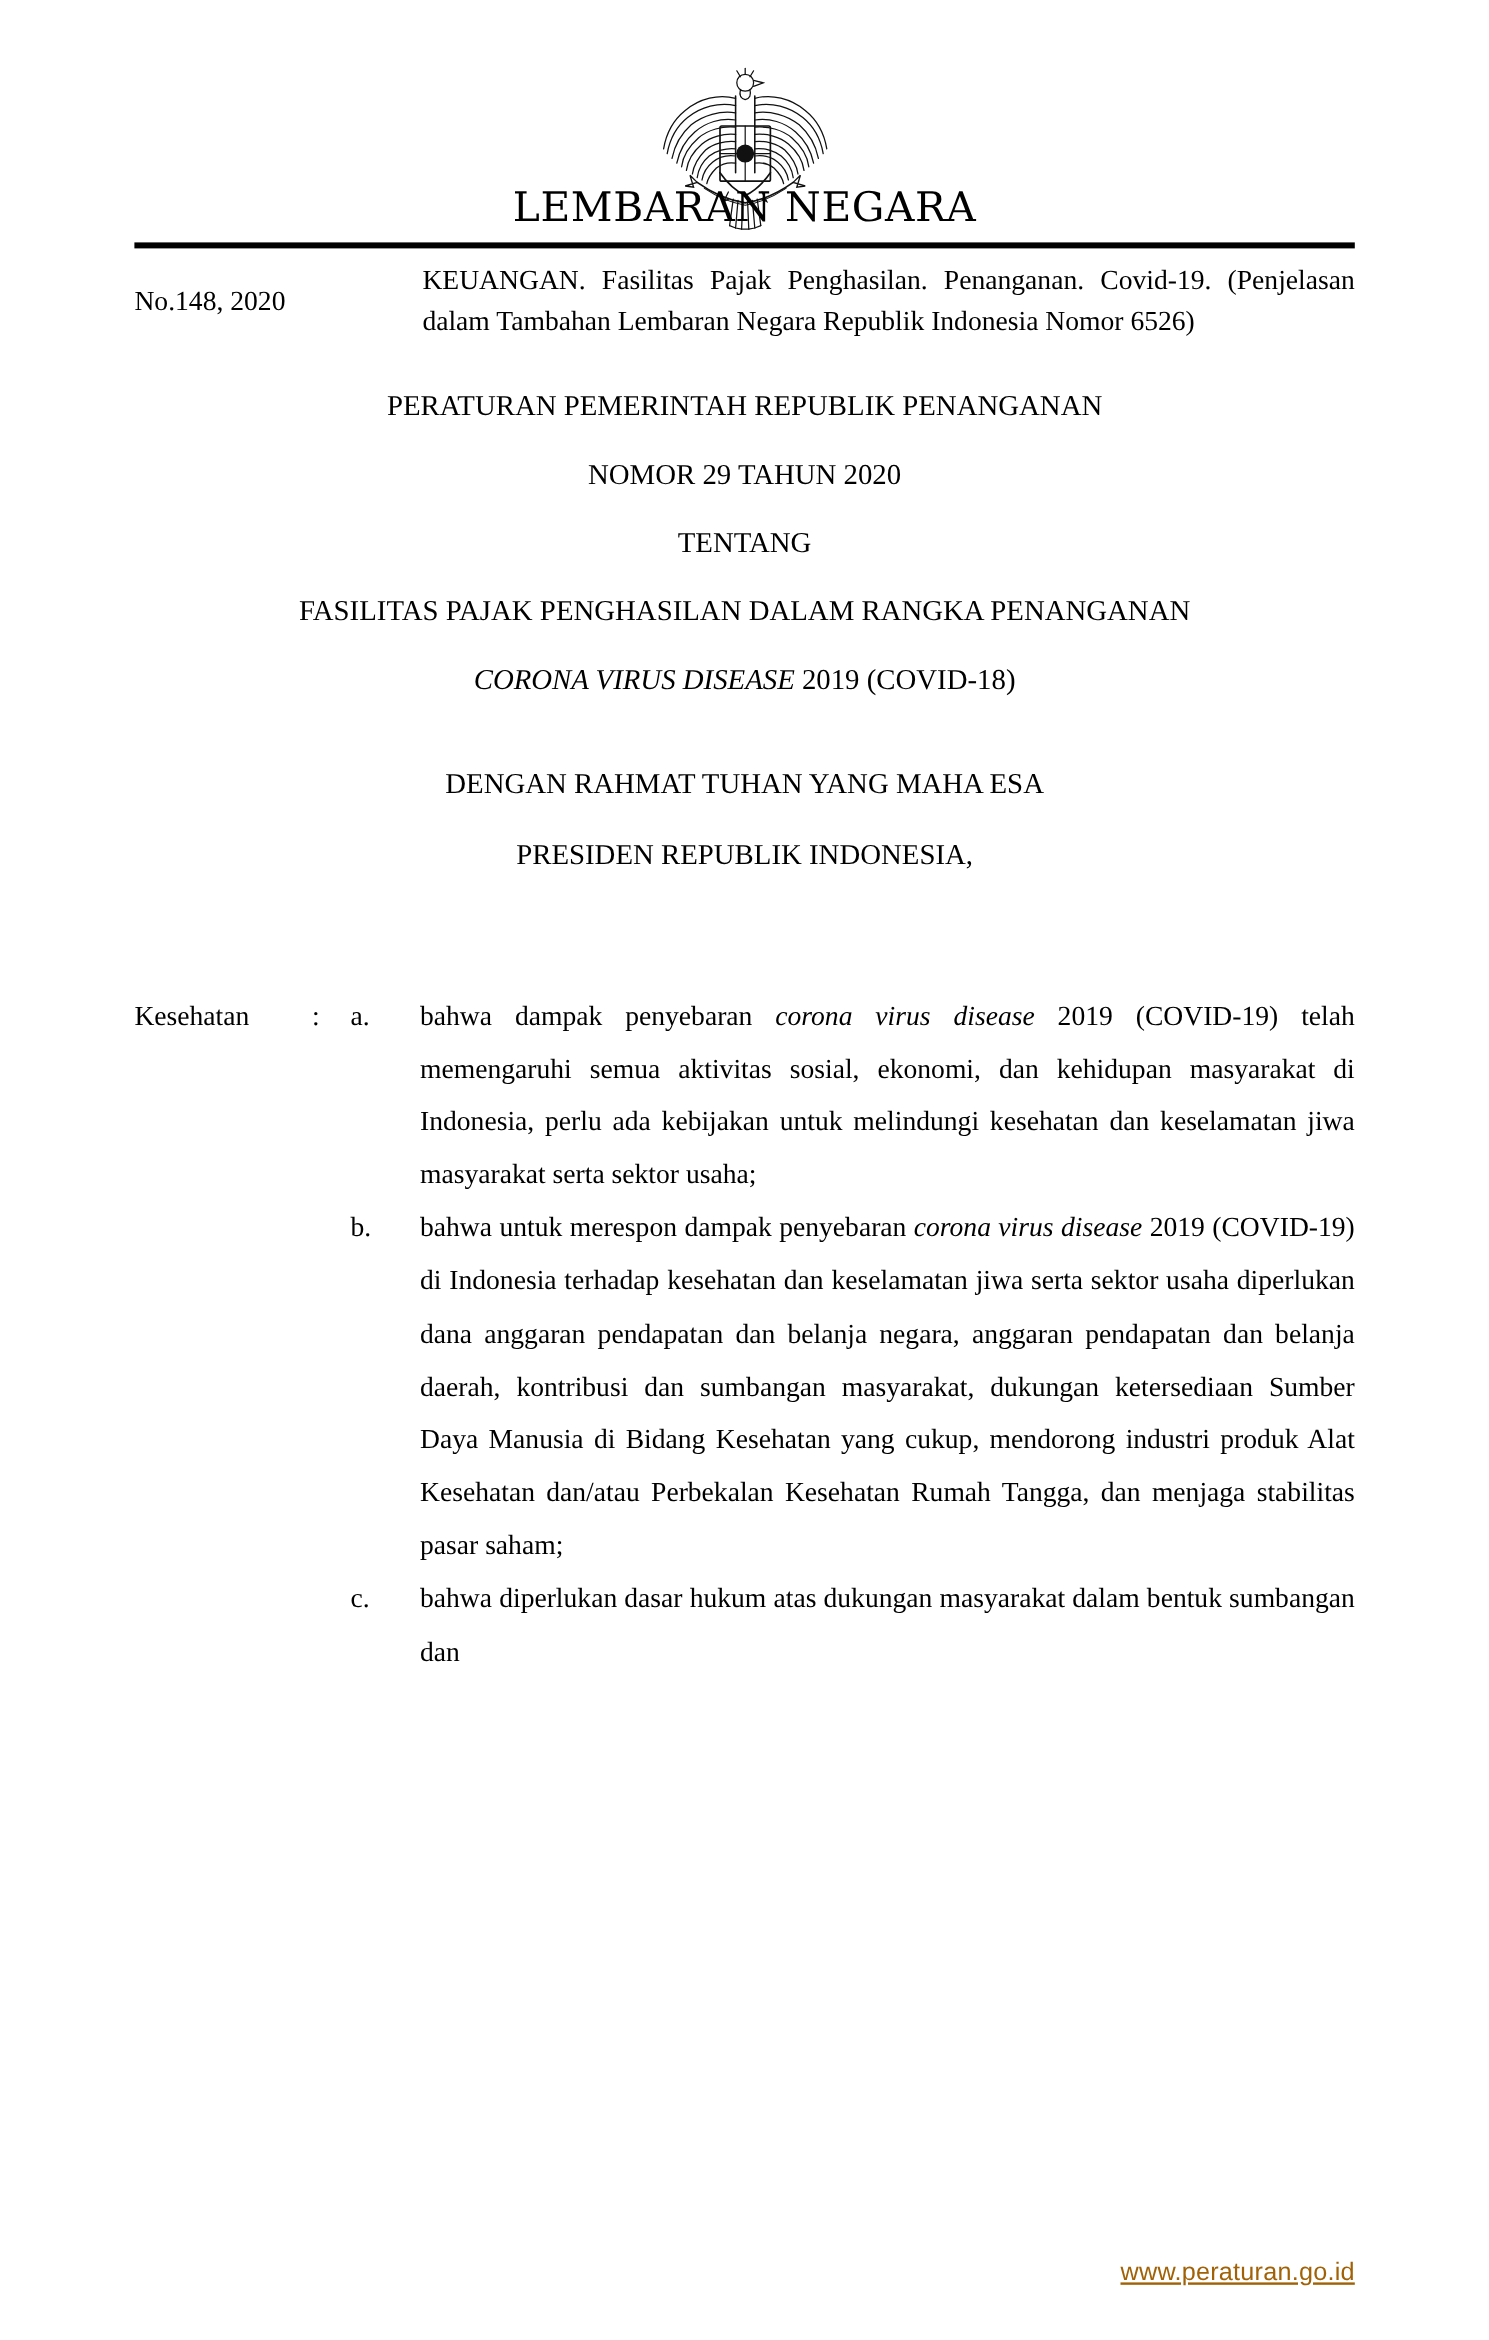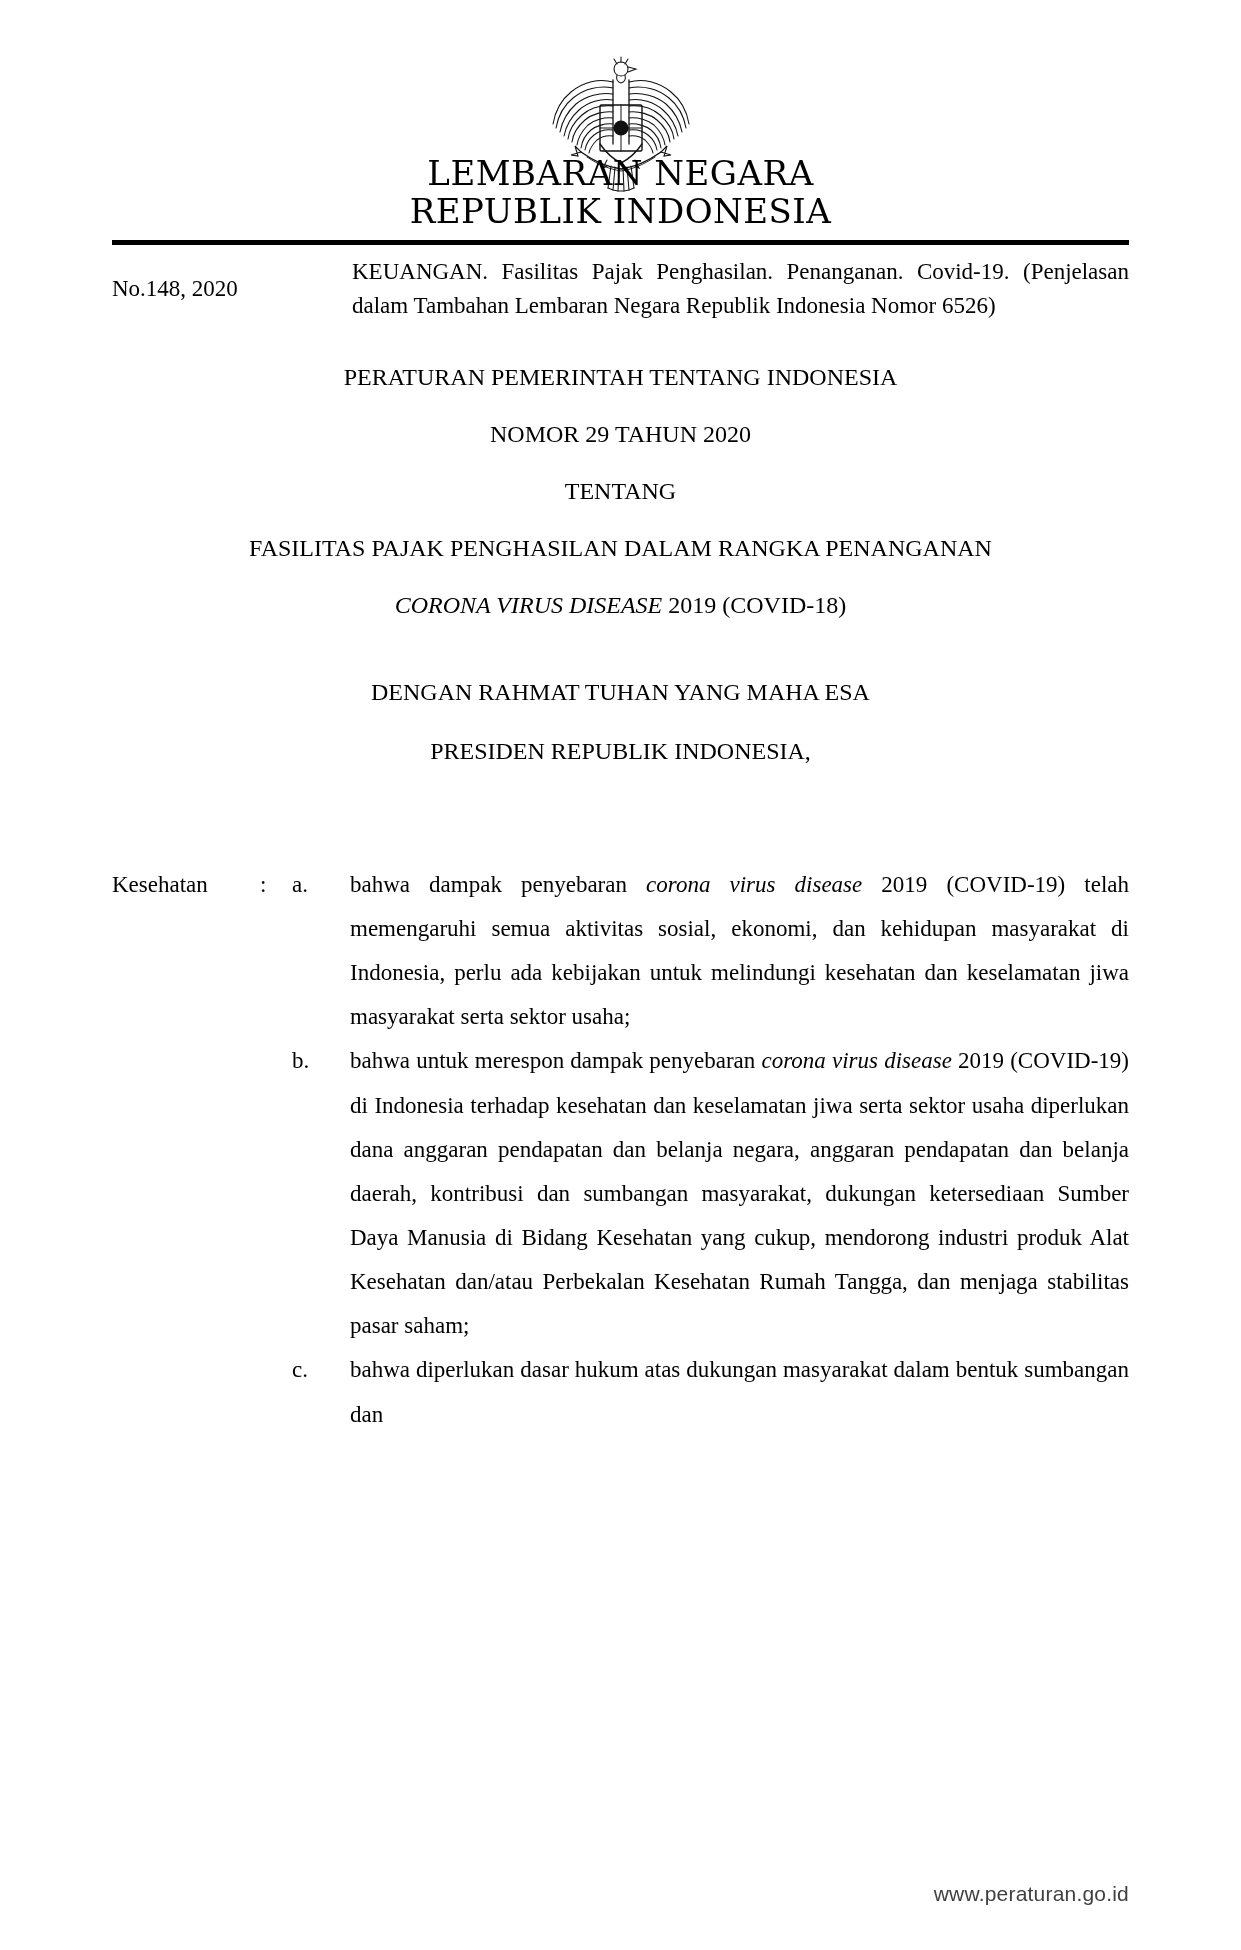--- a/index.html
+++ b/index.html
@@ -141,22 +141,23 @@
   .cons-row.sub .cons-label,
   .cons-row.sub .cons-colon { visibility: hidden; }
 
   
   .footer {
     position: absolute;
     right: 112px;
     bottom: 44px;
     font-family: "Liberation Sans", "DejaVu Sans", sans-serif;
     font-size: 21px;
-    color: #404040;
+    color: #a16207;
     letter-spacing: 0.2px;
+    text-decoration: underline;
   }
 </style>
 </head>
 <body>
 
 <div class="page">
 
   <div class="emblem-wrap">
     <svg class="emblem" viewBox="0 0 168 150" aria-hidden="true">
       <g stroke="#111" fill="none" stroke-width="1.05" stroke-linecap="round">
@@ -223,32 +224,31 @@
         </g>
 
         <path d="M70 112 L66 120 L70 118"></path>
         <path d="M98 112 L102 120 L98 118"></path>
       </g>
     </svg>
   </div>
 
   <div class="masthead">
     <span class="masthead-line">LEMBARAN NEGARA</span>
-    <span class="masthead-line">REPUBLIK INDONESIA</span>
   </div>
 
   <hr class="rule">
 
   <div class="meta-row">
     <div class="meta-no">No.148, 2020</div>
     <div class="meta-desc">KEUANGAN. Fasilitas Pajak Penghasilan. Penanganan. Covid-19. (Penjelasan dalam Tambahan Lembaran Negara Republik Indonesia Nomor 6526)</div>
   </div>
 
   <div class="title-block">
-    <span class="tline">PERATURAN PEMERINTAH TENTANG INDONESIA</span>
+    <span class="tline">PERATURAN PEMERINTAH REPUBLIK PENANGANAN</span>
     <span class="tline">NOMOR 29 TAHUN 2020</span>
     <span class="tline">TENTANG</span>
     <span class="tline">FASILITAS PAJAK PENGHASILAN DALAM RANGKA PENANGANAN</span>
     <span class="tline"><span class="ital">CORONA VIRUS DISEASE</span><span> 2019 (COVID-18)</span></span>
   </div>
 
   <div class="salutation">DENGAN RAHMAT TUHAN YANG MAHA ESA</div>
   <div class="authority">PRESIDEN REPUBLIK INDONESIA,</div>
 
   <div class="considering">

